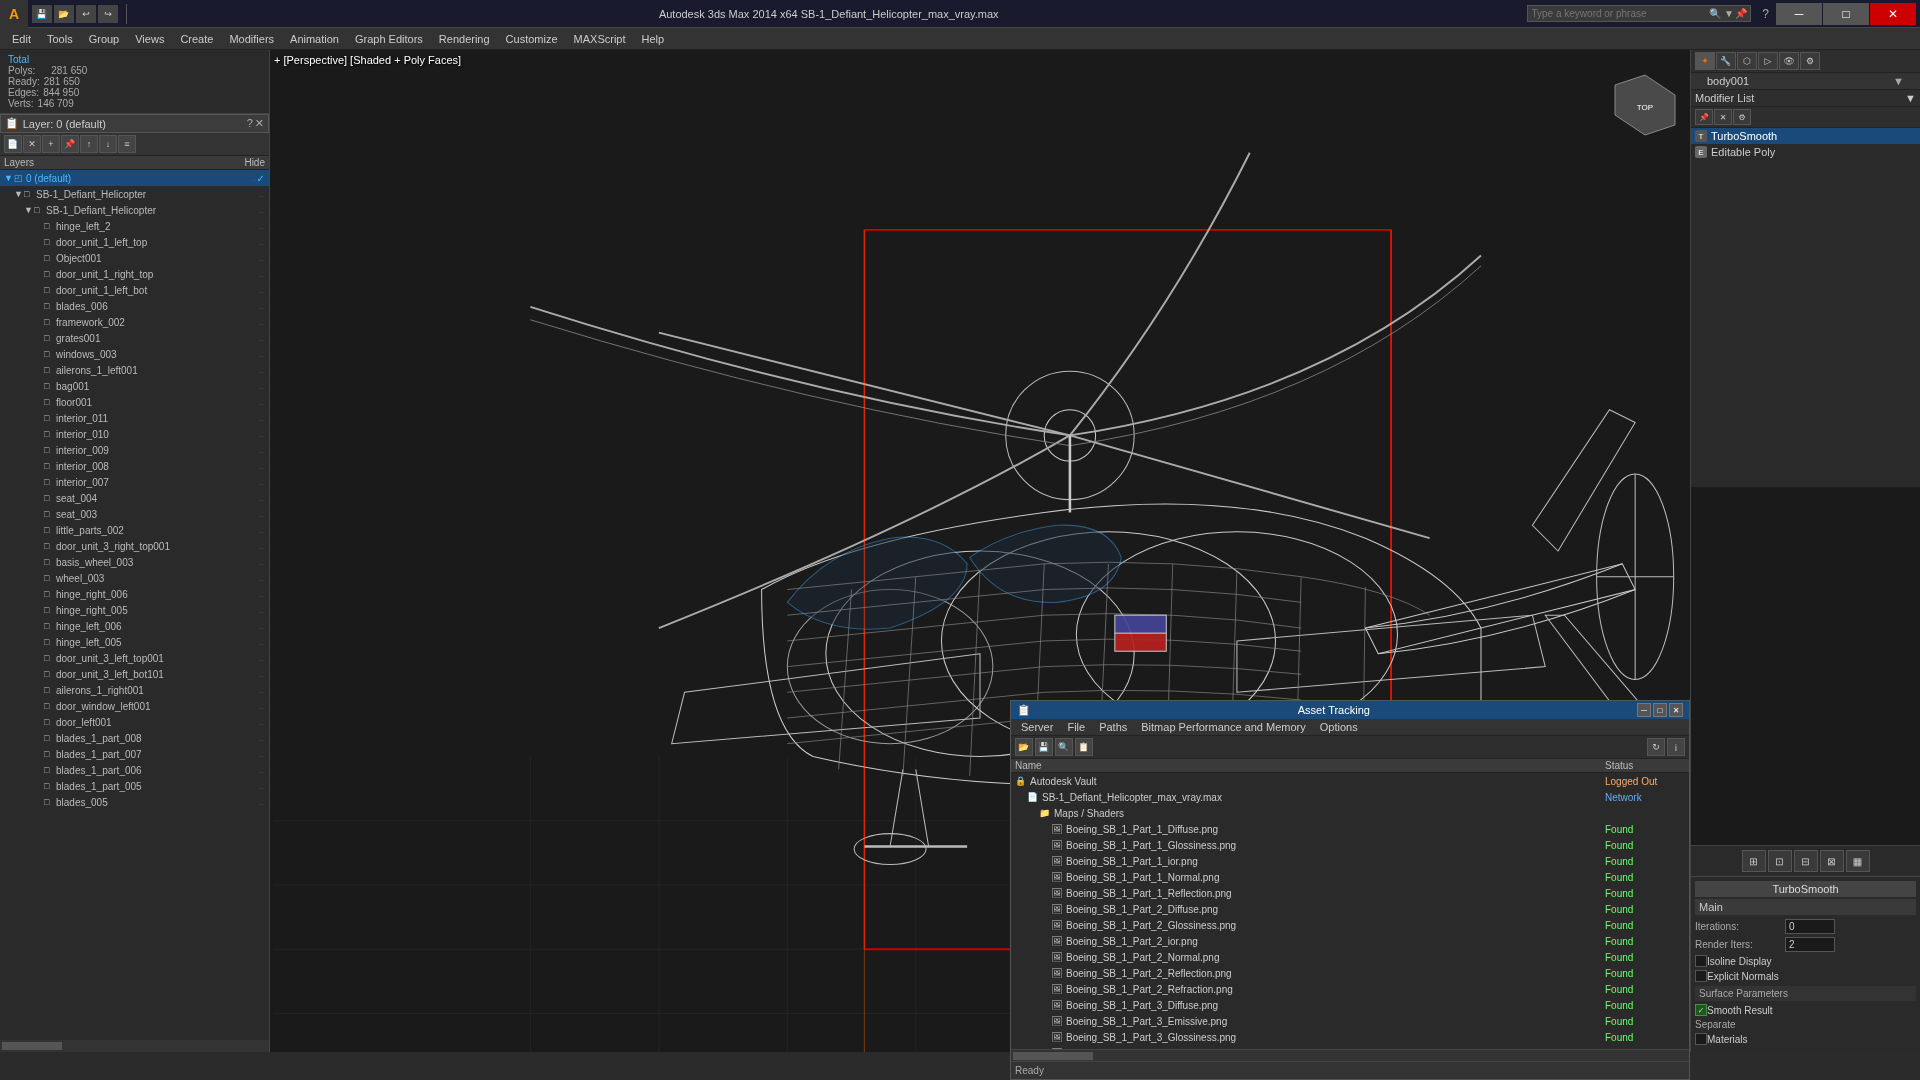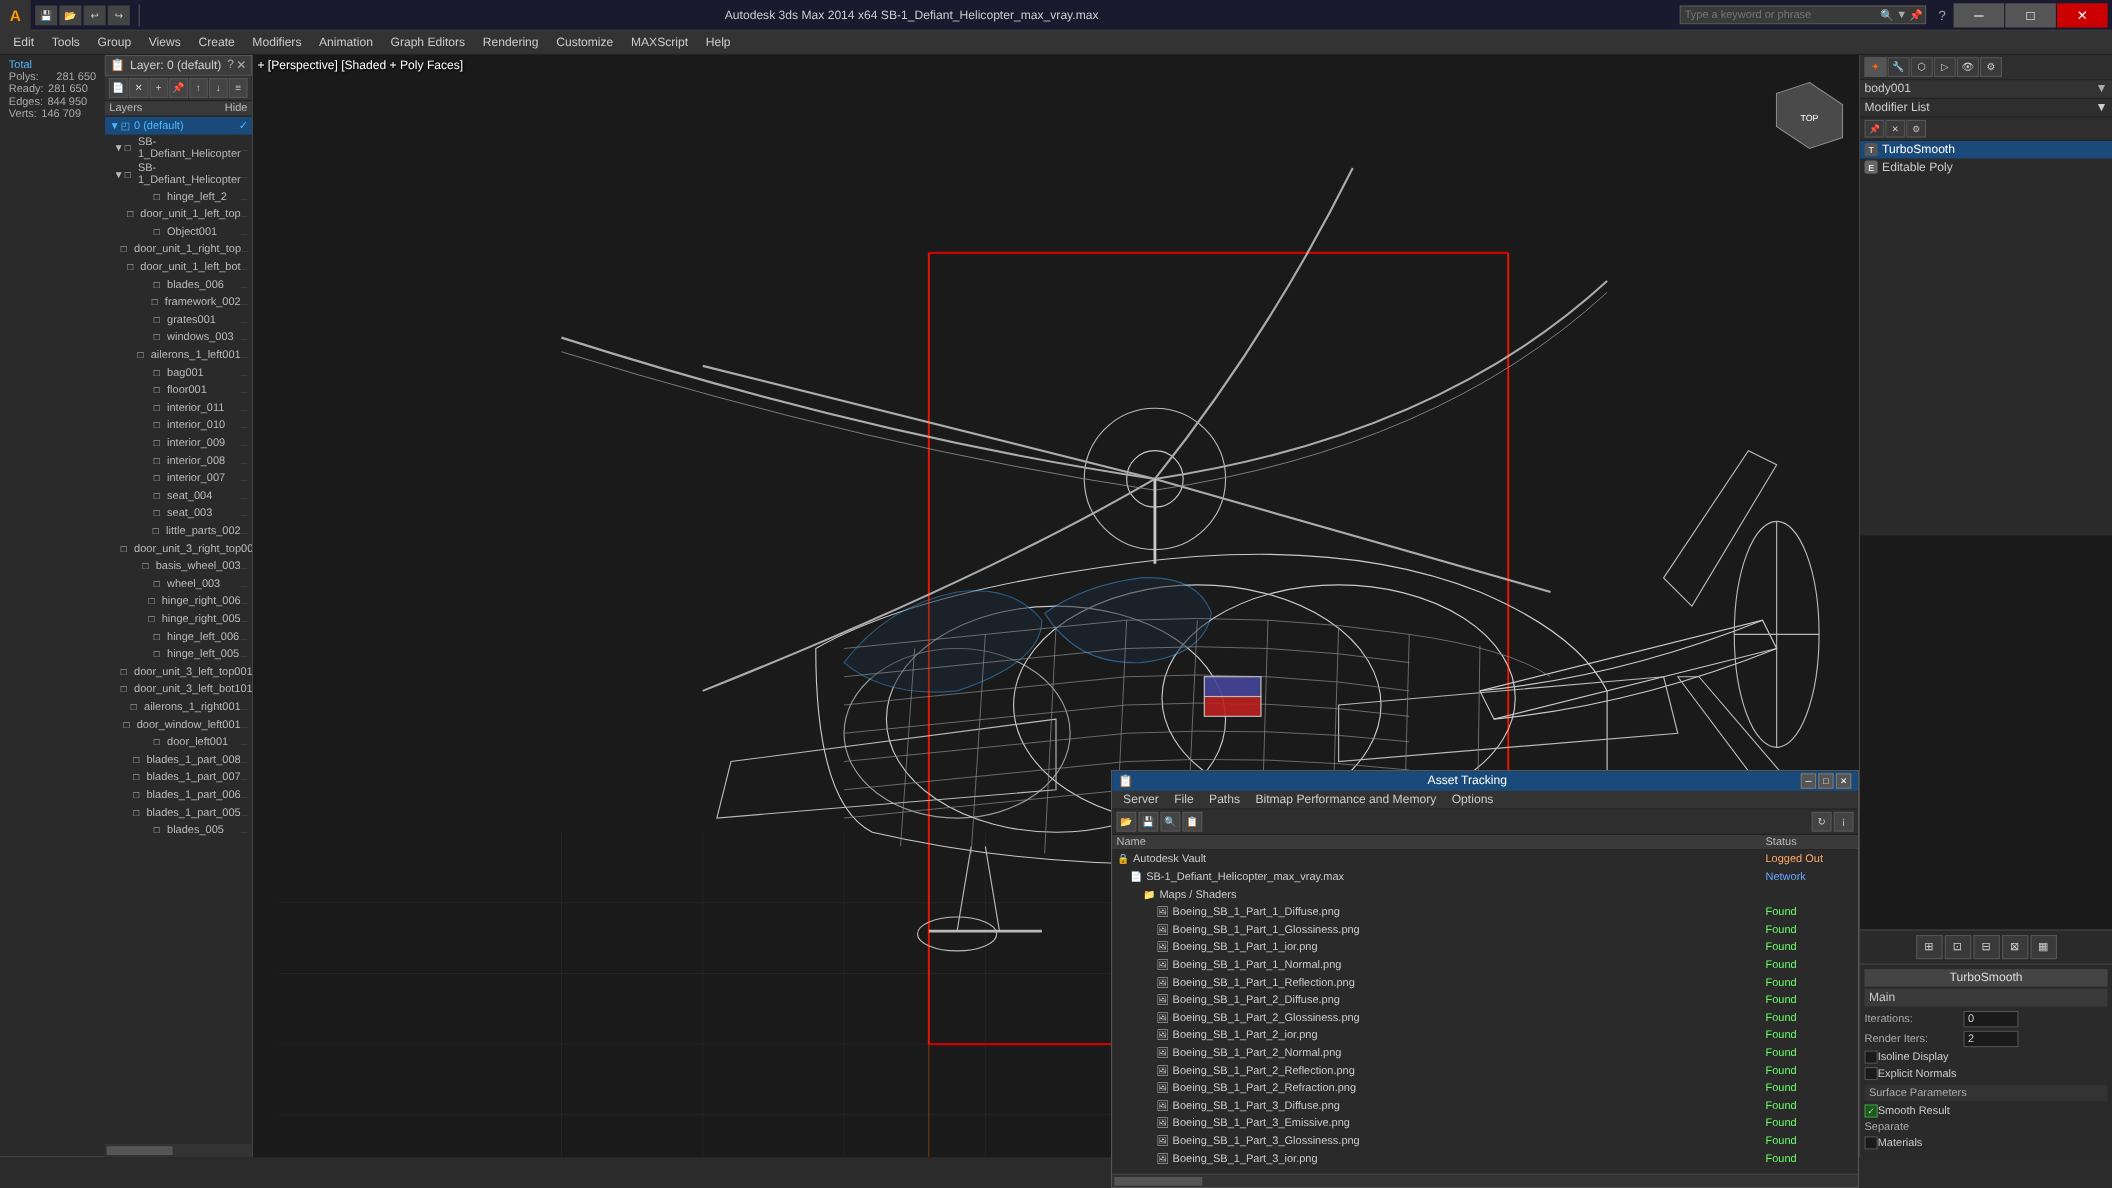--- a/index.html
+++ b/index.html
@@ -29,21 +29,21 @@
       height: 22px; background: #333; display: flex; align-items: center;
       border-bottom: 1px solid #222; padding: 0 4px;
     }
     #menu-bar .menu-item { padding: 2px 8px; cursor: pointer; font-size: 11px; color: #ccc; }
 
     
     #main-area { display: flex; height: calc(1080px - 78px); }
 
     
     #left-panel {
-      width: 230px; background: #2a2a2a; border-right: 1px solid #444; display: flex; flex-direction: row; flex-shrink: 0;
+      width: 270px; background: #2a2a2a; border-right: 1px solid #444; display: flex; flex-direction: column; flex-shrink: 0;
     }
     #stats-panel { padding: 4px 8px; font-size: 10px; color: #aaa; border-bottom: 1px solid #444; }
     #layers-panel { flex: 1; display: flex; flex-direction: column; overflow: hidden; }
     .layer-title-bar {
       background: #3c3c3c; border: 1px solid #555; padding: 2px 4px; 
       display: flex; align-items: center; justify-content: space-between;
     }
     .layer-title-text { font-size: 11px; color: #ccc; display: flex; align-items: center; gap: 4px; }
     .layer-toolbar { display: flex; gap: 1px; padding: 2px 4px; background: #333; border-bottom: 1px solid #222; }
     .lt-btn { width: 18px; height: 18px; background: #444; border: 1px solid #555; cursor: pointer; display: flex; align-items: center; justify-content: center; font-size: 9px; color: #ccc; }
@@ -66,21 +66,21 @@
       text-shadow: 1px 1px 2px #000;
     }
     #helicopter-svg { width: 100%; height: 100%; }
 
     
     #right-panel {
       width: 230px; background: #2a2a2a; border-left: 1px solid #444; display: flex; flex-direction: column; flex-shrink: 0;
     }
     .rp-icon-row { display: flex; gap: 1px; padding: 2px 4px; background: #2e2e2e; border-bottom: 1px solid #222; }
     .rp-btn { width: 20px; height: 18px; background: #3a3a3a; border: 1px solid #555; cursor: pointer; display: flex; align-items: center; justify-content: center; font-size: 9px; color: #ccc; }
-    #object-name-bar { padding: 2px 4px; background: #333; border-bottom: 1px solid #222; display: flex; align-items: center; justify-content: space-between; }
+    #object-name-bar { padding: 2px 16px; background: #333; border-bottom: 1px solid #222; display: flex; align-items: center; justify-content: space-between; }
     #modifier-list-label { padding: 2px 4px; background: #2e2e2e; border-bottom: 1px solid #222; display: flex; align-items: center; justify-content: space-between; }
     #modifier-stack { flex: 1; overflow-y: auto; background: #2a2a2a; }
     .mod-item { display: flex; align-items: center; padding: 2px 4px; font-size: 11px; cursor: pointer; }
     .mod-selected { background: #1a4a7a; color: #fff; }
     .mod-icon { width: 12px; height: 12px; background: #555; border-radius: 2px; margin-right: 4px; font-size: 8px; display: flex; align-items: center; justify-content: center; color: #fff; }
     #modifier-params { padding: 4px; border-top: 1px solid #444; }
     .mp-section-title { font-size: 11px; color: #ccc; background: #3a3a3a; padding: 2px 4px; margin-bottom: 4px; }
     .mp-row { display: flex; align-items: center; gap: 0; margin-bottom: 3px; font-size: 10px; }
     .mp-label { color: #aaa; width: 90px; }
     .mp-input { background: #1a1a1a; border: 1px solid #555; color: #ccc; width: 50px; padding: 1px 3px; font-size: 10px; }
@@ -871,13 +871,16 @@
             <span class="ap-icon">🖼</span>
             <span>Boeing_SB_1_Part_3_ior.png</span>
           </div>
           <div class="ap-item-status status-found">Found</div>
         </div>
       </div>
   </div>
   <div id="ap-scrollbar-h">
     <div style="width:80px; height:8px; background:#555; margin:2px;"></div>
   </div>
+  <div id="ap-statusbar">
+    <span>Ready</span>
+  </div>
 </div>
 
 </body></html>

